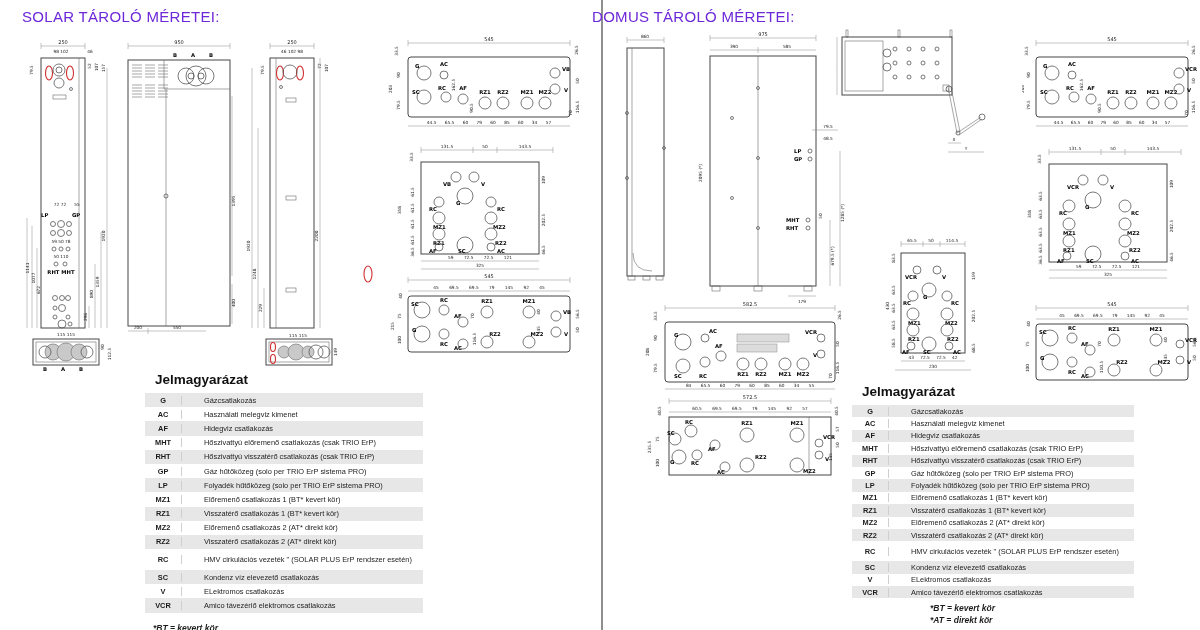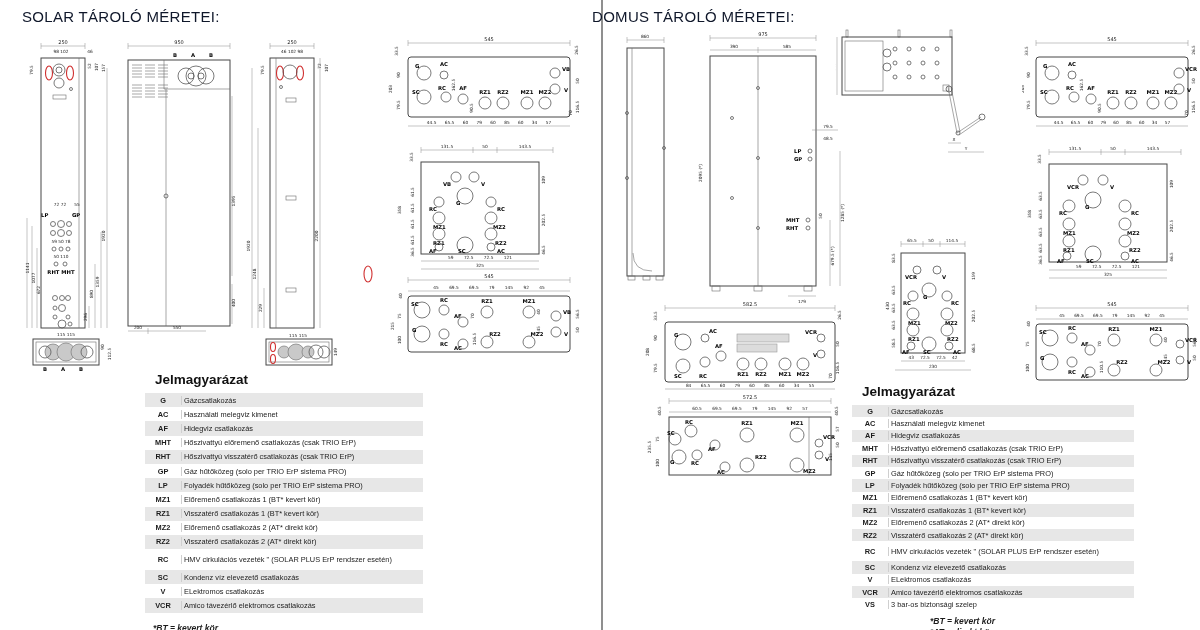--- a/index.html
+++ b/index.html
@@ -1,38 +1,38 @@
 <!DOCTYPE html>
 <html><head>
 <meta charset="utf-8">
 <style>
   html,body{margin:0;padding:0}
   body{width:1200px;height:630px;background:#fff;position:relative;overflow:hidden;
        font-family:"Liberation Sans",sans-serif;color:#1c1c1c}
   .divider{position:absolute;left:601px;top:0;width:1.5px;height:630px;background:#8f8f8f}
-  .panel-title{position:absolute;font-size:15px;letter-spacing:.3px;color:#0f172a}
+  .panel-title{position:absolute;font-size:15px;letter-spacing:.3px;color:#6d28d9}
   svg{position:absolute}
   svg text{font-family:"DejaVu Sans",sans-serif;fill:#222}
   .dim{font-size:5px}
   .dim4{font-size:4.3px}
   .lbl{font-size:5.3px;font-weight:bold;fill:#000}
   .o{fill:none;stroke:#474747;stroke-width:1}
   .i{fill:none;stroke:#6b6b6b;stroke-width:.6}
   .d{stroke:#8a8a8a;stroke-width:.5;fill:none}
   .c{fill:none;stroke:#585858;stroke-width:.8}
   .cg{fill:#c9c9c9;stroke:#7a7a7a;stroke-width:.7}
   .red{fill:none;stroke:#d03030;stroke-width:1.1}
   .np{fill:#dcdcdc;stroke:#9a9a9a;stroke-width:.6}
   .legend{position:absolute}
   .legend-title{font-size:13.5px;font-weight:bold;margin:0 0 6px 10px;color:#111}
   .legend-row{display:flex;align-items:center;min-height:12.2px;font-size:7.4px;padding:1px 0}
   .legend-rows .legend-row:nth-of-type(odd){background:#e7e7e7}
   .legend-rows .legend-row:nth-of-type(12){min-height:19px}
   .code{width:36px;text-align:center;font-weight:bold;flex:none}
-  .desc{padding-left:2px;border-left:1px solid #cfcfcf}
+  .desc{padding-left:22px;border-left:1px solid #cfcfcf}
   .compact .legend-row{min-height:11.4px;padding:.5px 0}
   .notes{font-size:8.5px;font-style:italic;font-weight:bold;line-height:1.35;margin-top:10px}
 </style>
 </head>
 <body>
 
 <div class="divider"></div>
 
 <div class="panel-title" style="left:22px;top:8px">SOLAR TÁROLÓ MÉRETEI:</div>
 
@@ -866,22 +866,18 @@
       <div class="legend-row">
         <span class="code">V</span>
         <span class="desc">ELektromos csatlakozás</span>
       </div>
 
       <div class="legend-row">
         <span class="code">VCR</span>
         <span class="desc">Amico távezérlő elektromos csatlakozás</span>
       </div>
 
-      <div class="legend-row">
-        <span class="code">VS</span>
-        <span class="desc">3 bar-os biztonsági szelep</span>
-      </div>
     </div>
   <div class="notes" style="margin-left:78px;margin-top:5px">
     <div>*BT = kevert kör</div>
     <div>*AT = direkt kör</div>
   </div>
 </div>
 
 </body></html>

